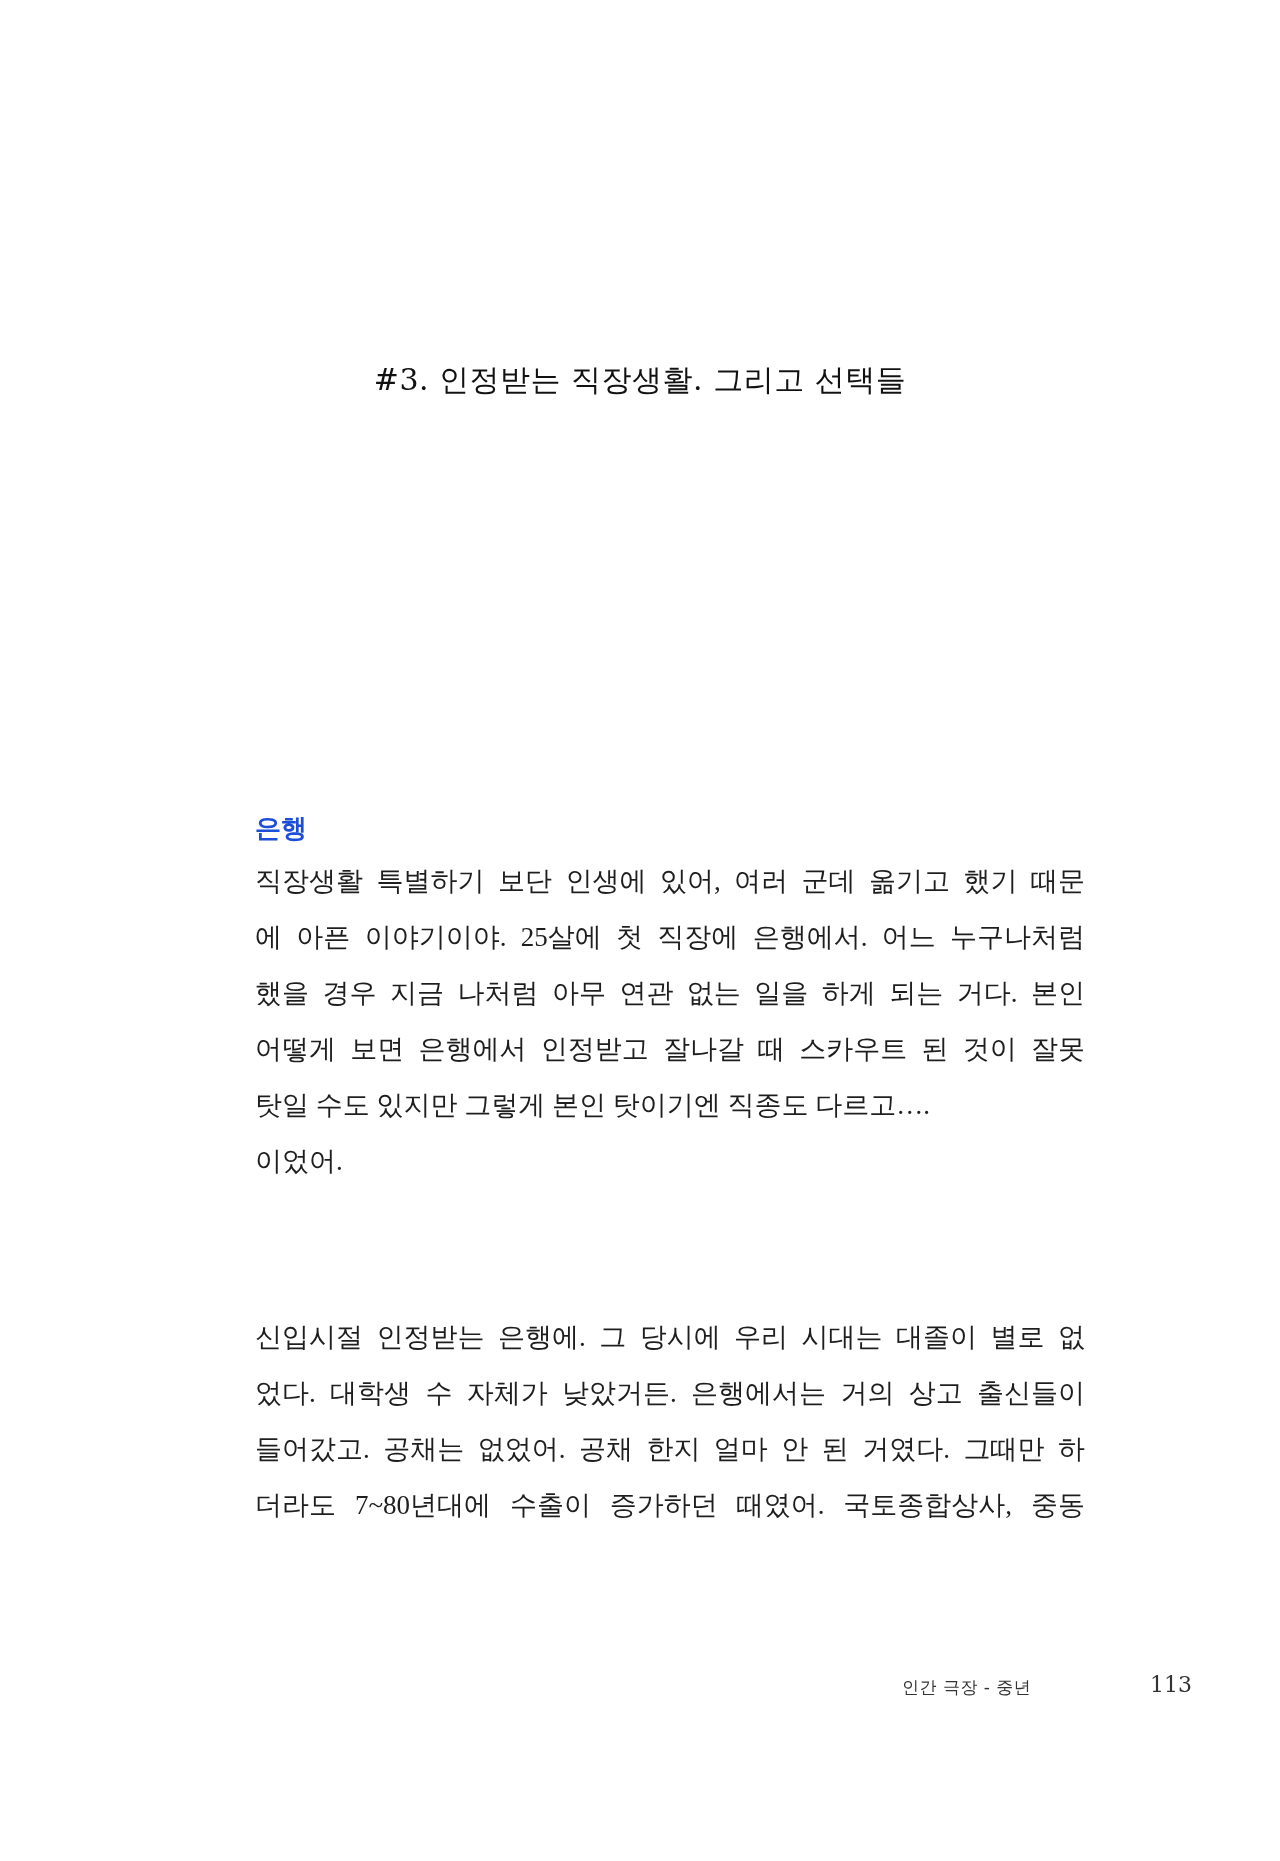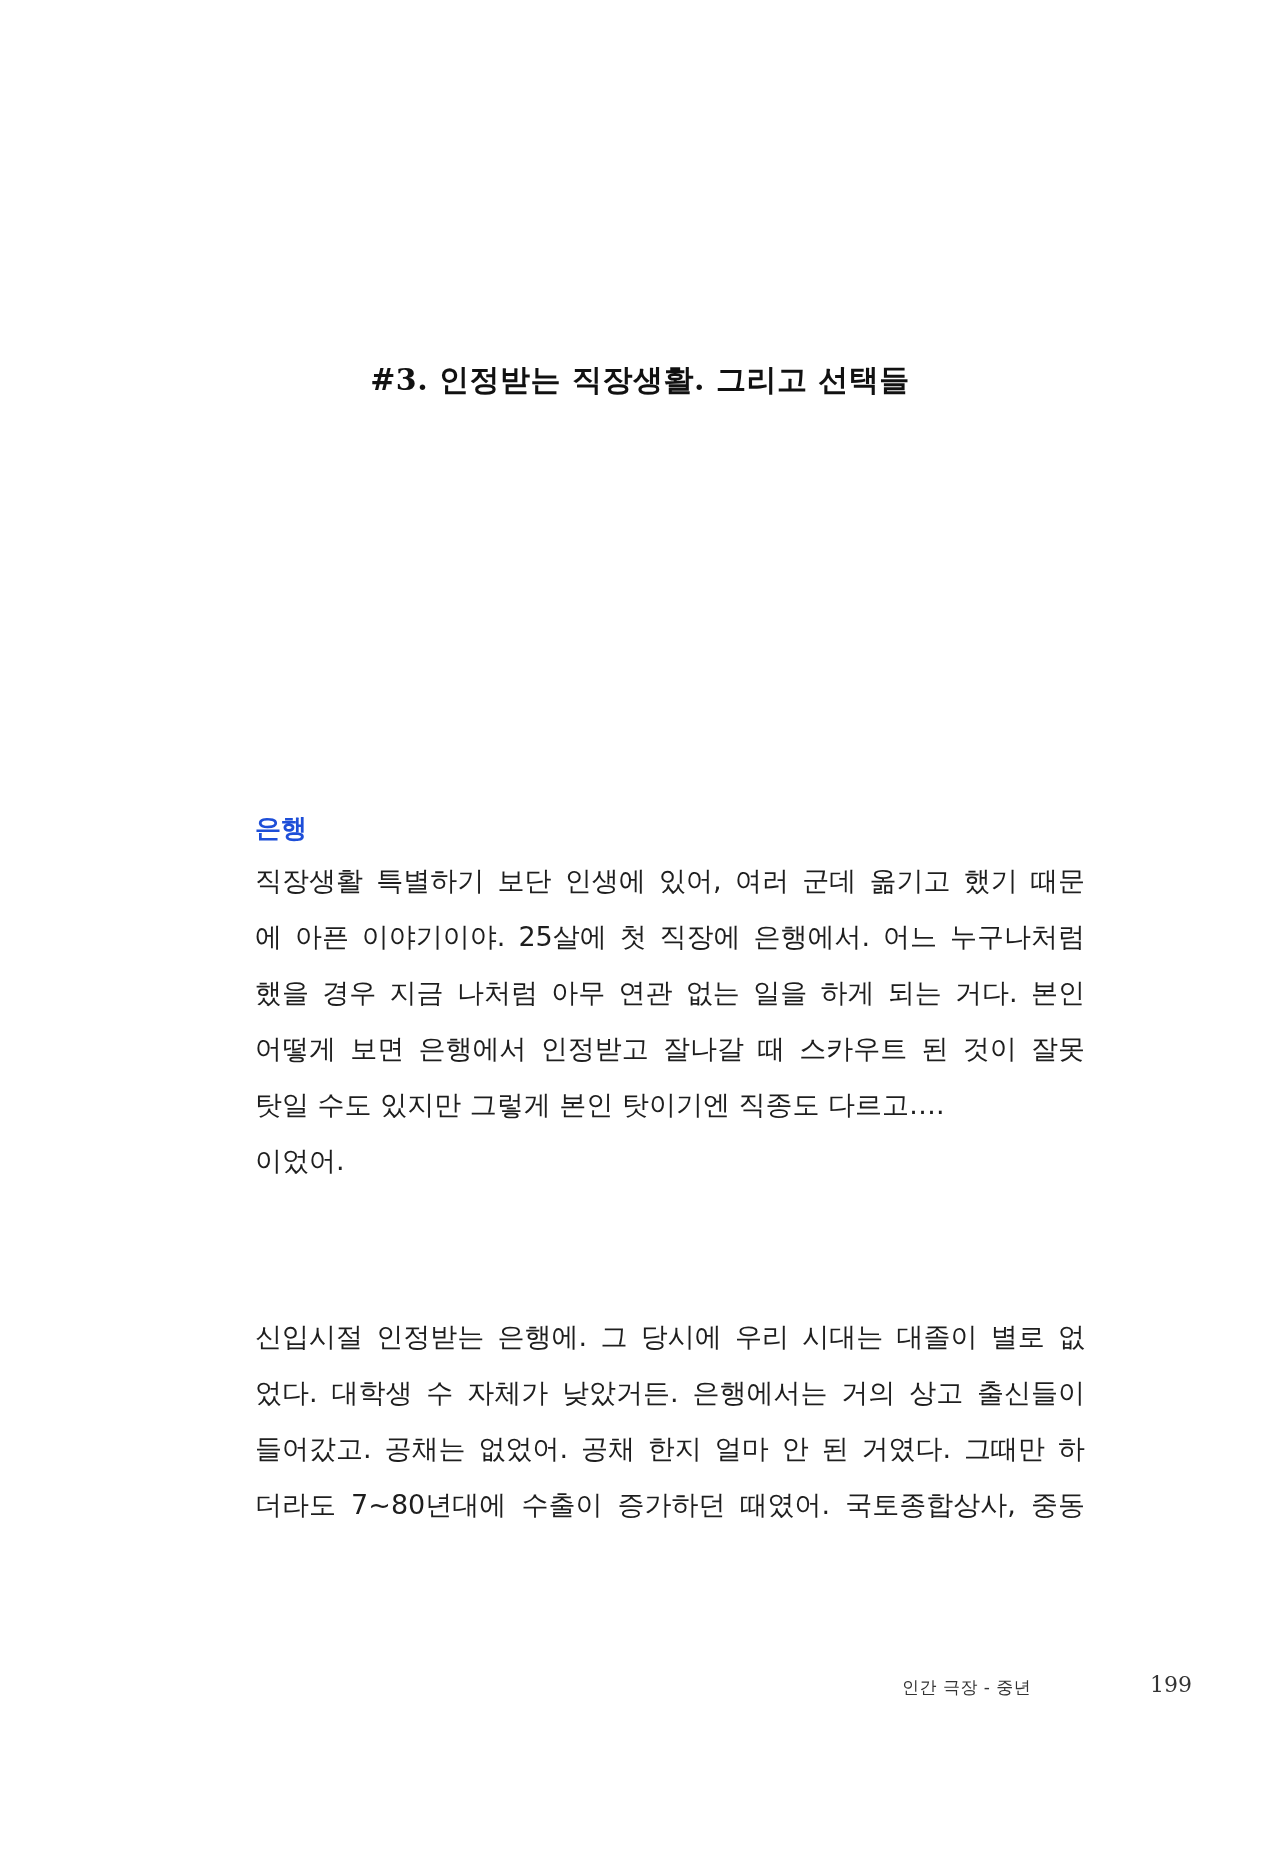--- a/index.html
+++ b/index.html
@@ -15,21 +15,21 @@
       color: #1a1a1a;
       font-family: "DejaVu Sans", "Liberation Sans", sans-serif;
     }
     .chapter-title {
       position: absolute;
       top: 356px;
       left: 0;
       width: 1280px;
       text-align: center;
       font-family: "DejaVu Serif", "Liberation Serif", serif;
-      font-weight: bold;
+      font-weight: normal;
       font-size: 30px;
       line-height: 48px;
       letter-spacing: 0.5px;
       margin: 0;
       color: #111;
     }
     .section {
       position: absolute;
       left: 255px;
       width: 830px;
@@ -44,20 +44,21 @@
       margin: 0;
       color: #1d4ed8;
     }
     .para {
       margin: 0;
       font-size: 27px;
       line-height: 56px;
       text-align: justify;
       word-break: keep-all;
       color: #1e1e1e;
+      font-family: Liberation Serif, serif;
     }
     .para .line {
       display: block;
       text-align-last: justify;
       white-space: nowrap;
     }
     .para .line.last {
       text-align-last: left;
     }
     .p1 { top: 853px; }
@@ -108,14 +109,14 @@
   <p class="para">
     <span class="line">신입시절 인정받는 은행에. 그 당시에 우리 시대는 대졸이 별로 없</span>
     <span class="line">었다. 대학생 수 자체가 낮았거든. 은행에서는 거의 상고 출신들이</span>
     <span class="line">들어갔고. 공채는 없었어. 공채 한지 얼마 안 된 거였다. 그때만 하</span>
     <span class="line">더라도 7~80년대에 수출이 증가하던 때였어. 국토종합상사, 중동</span>
   </p>
 </div>
 
 <div class="footer">
   <span class="running-title">인간 극장 - 중년</span>
-  <span class="page-number">199</span>
+  <span class="page-number">113</span>
 </div>
 
 </body></html>

